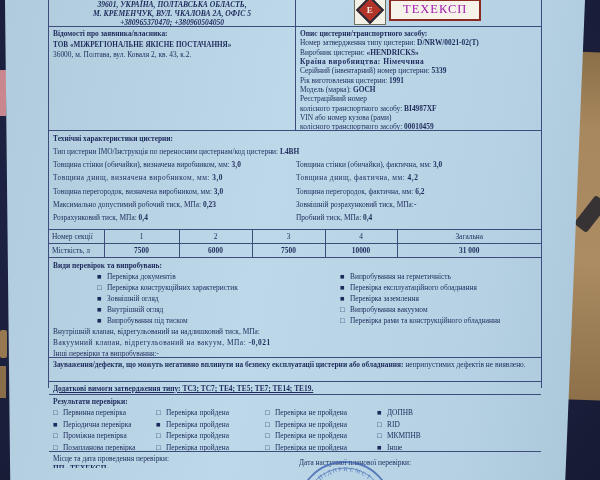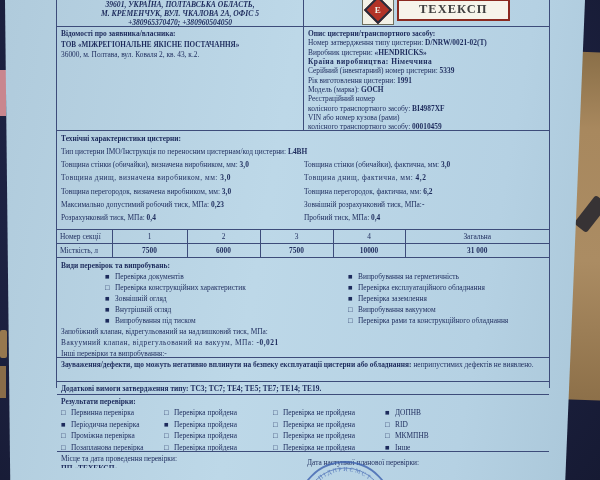--- a/index.html
+++ b/index.html
@@ -14,38 +14,38 @@
     transform:rotate(2deg);}
   .cardboard-mark{position:absolute;right:1px;top:196px;width:16px;height:36px;
     background:#23232e;transform:rotate(38deg);border-radius:3px;opacity:.85;}
   .pink-strip{position:absolute;left:0;top:70px;width:6px;height:46px;background:#c9868e;}
   .tan-spot1{position:absolute;left:0;top:330px;width:7px;height:28px;background:#97784f;border-radius:2px;}
   .tan-spot2{position:absolute;left:0;top:366px;width:6px;height:32px;background:#8a6d49;}
   
   .paper{position:absolute;left:5px;top:0;width:580px;height:480px;
     background:linear-gradient(100deg,#b0cbdc 0%,#bdd8e8 45%,#b5d1e3 80%,#aac7d9 100%);
     clip-path:polygon(0 0,100% 0,96.6% 100%,0.9% 100%);}
-  .doc{position:absolute;left:51px;top:0;width:492px;height:388px;box-sizing:content-box;
+  .doc{position:absolute;left:43px;top:0;width:492px;height:388px;box-sizing:content-box;
     border-left:1px solid #3d4c7a;border-right:1px solid #3d4c7a;color:#1d2b5c;font-size:7.4px;}
   .row{box-sizing:border-box;border-bottom:1px solid #3d4c7a;overflow:hidden;}
   .b{font-weight:bold;}
   
   .r0{height:27px;display:flex;}
   .addr{width:247px;box-sizing:border-box;border-right:1px solid #3d4c7a;text-align:center;
     font-style:italic;font-weight:bold;font-size:7.6px;line-height:8.8px;padding-top:1px;}
   .addr .phones{border-bottom:0;}
   .logo-cell{flex:1;position:relative;}
   .logo{position:absolute;left:58px;top:-5px;display:flex;align-items:center;}
   .diam-box{width:30px;height:28px;background:#f3f1e6;border:1px solid #6f7060;
     display:flex;align-items:center;justify-content:center;}
   .diam{width:16px;height:16px;background:#b23327;border:2px solid #272d3c;transform:rotate(45deg);
     display:flex;align-items:center;justify-content:center;}
   .diam span{transform:rotate(-45deg);color:#f3f1e6;font-weight:bold;font-size:9px;line-height:9px;}
-  .logo-name{border:2px solid #8a2a20;background:#f6f4ea;color:#404040;font-weight:bold;
-    font-size:12.5px;line-height:13px;padding:2px 20px 3px;letter-spacing:1px;margin-left:3px;}
+  .logo-name{border:2px solid #8a2a20;background:#f6f4ea;color:#a21caf;font-weight:normal;
+    font-size:12.5px;line-height:13px;padding:2px 12px 3px;letter-spacing:1px;margin-left:3px;}
   
   .rA{height:104px;display:flex;justify-content:space-between;}
   .ownerCell{width:247px;box-sizing:border-box;border-right:1px solid #3d4c7a;padding:2px 4px;line-height:9.6px;}
   .ownerCell .company{margin-top:2px;font-size:7.2px;}
   .tankCell{flex:1;padding:2px 4px;line-height:9.35px;}
   .ln{white-space:nowrap;}
   
   .rB{height:14px;padding:2px 4px;font-weight:bold;}
   
   .rC{height:99px;padding:2px 4px 0;line-height:12.6px;}
@@ -63,21 +63,21 @@
   table.sec tr:last-child td{border-bottom:none;}
   
   .rE{height:100px;padding:2px 4px 0;line-height:11px;}
   .ckrow{display:flex;line-height:11px;}
   .ckrow .L{width:243px;flex:none;margin-left:44px;}
   .ck .box{display:inline-block;width:10px;font-size:7.6px;}
   .spaced{letter-spacing:.5px;}
   
   .rF{height:24px;padding:2px 4px 0;line-height:10.6px;}
   
-  .rG{height:13px;padding:2px 4px;font-weight:bold;}
+  .rG{height:13px;padding:2px 4px;font-weight:bold;text-decoration:underline;}
   
   .rH{height:57px;padding:1px 4px 0;}
   .rH .hd{line-height:11px;}
   .resrow{display:flex;line-height:11.6px;}
   .resrow .c1{width:103px;flex:none;}
   .resrow .c2{width:109px;flex:none;}
   .resrow .c3{width:112px;flex:none;}
   
   .rI{height:16px;border-bottom:none;padding:2px 4px 0;line-height:9.6px;position:relative;}
   .nextdate{position:absolute;left:250px;top:6px;white-space:nowrap;}
@@ -206,21 +206,21 @@
         <div class="ck"><span class="box">■</span><span>Перевірка заземлення</span></div>
       </div>
       <div class="ckrow">
         <div class="L ck"><span class="box">■</span><span>Внутрішній огляд</span></div>
         <div class="ck"><span class="box">□</span><span>Випробування вакуумом</span></div>
       </div>
       <div class="ckrow">
         <div class="L ck"><span class="box">■</span><span>Випробування під тиском</span></div>
         <div class="ck"><span class="box">□</span><span>Перевірка рами та конструкційного обладнання</span></div>
       </div>
-      <div class="ln"><span>Запобіжний клапан, відрегульований на надлишковий тиск, МПа:</span><span class="b"></span></div>
+      <div class="ln"><span>Внутрішній клапан, відрегульований на надлишковий тиск, МПа:</span><span class="b"></span></div>
       <div class="ln spaced"><span>Вакуумний клапан, відрегульований на вакуум, МПа:</span> <span class="b">-0,021</span></div>
       <div class="ln"><span>Інші перевірки та випробування:</span><span>-</span></div>
     </div>
 
     <div class="row rF">
       <span class="b">Зауваження/дефекти, що можуть негативно вплинути на безпеку експлуатації цистерни або обладнання:</span>
       <span>неприпустимих дефектів не виявлено.</span>
     </div>
 
     <div class="row rG">

